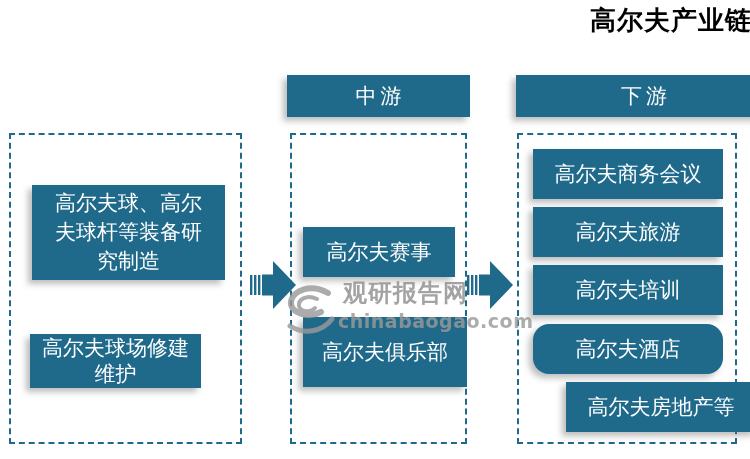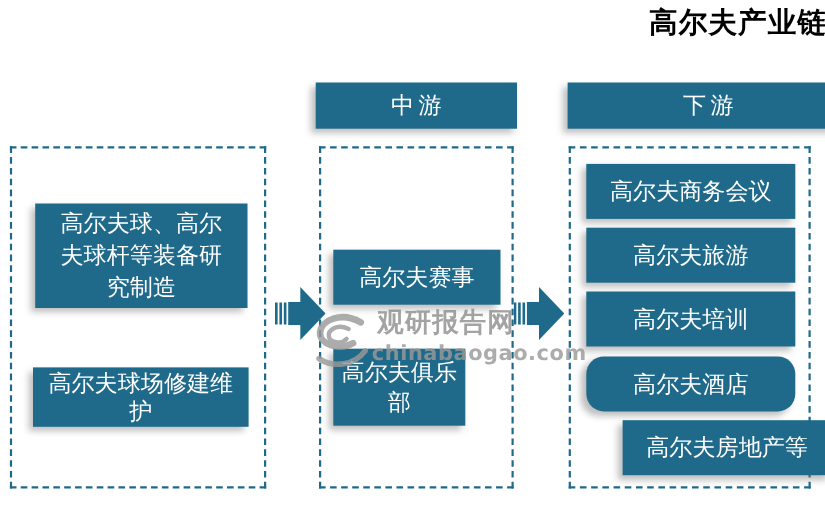--- a/index.html
+++ b/index.html
@@ -37,23 +37,23 @@
     letter-spacing: 4px;
     padding-left: 4px; 
   }
   .dashed {
     position: absolute;
     border: 2px dashed #1F6A8A;
     background: #ffffff;
   }
   .item { font-size: 21px; }
   .c1b1 { left: 32px;  top: 185px; width: 193px; height: 95px; line-height: 29px; padding: 0 22px;  }
-  .c1b2 { left: 30px;  top: 334px; width: 196px; height: 54px; line-height: 26px; padding: 0 12px; }
+  .c1b2 { left: 30px;  top: 334px; width: 171px; height: 54px; line-height: 26px; padding: 0 12px; }
   .c2b1 { left: 303px; top: 192px; width: 152px; height: 50px; margin-top: 35px; }
-  .c2b2 { left: 303px; top: 317px; width: 120px; height: 70px; }
+  .c2b2 { left: 303px; top: 317px; width: 164px; height: 70px; }
   .c3b  { left: 533px; width: 190px; height: 50px; }
   .arrow { position: absolute; width: 46px; height: 48px; }
   .arrow svg { display: block; width: 100%; height: 100%; }
   .watermark {
     position: absolute;
     left: 0; top: 0; width: 100%; height: 100%;
     pointer-events: none;
     z-index: 10;
     opacity: 0.82;
   }

